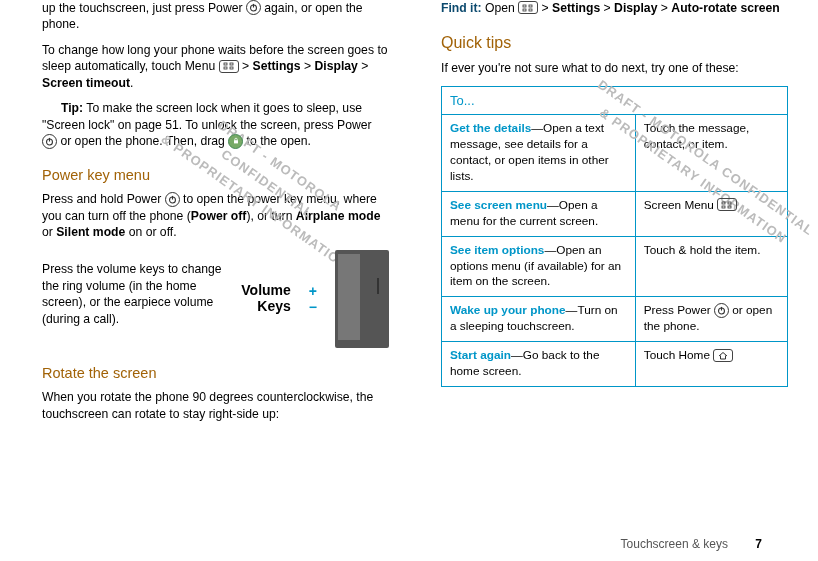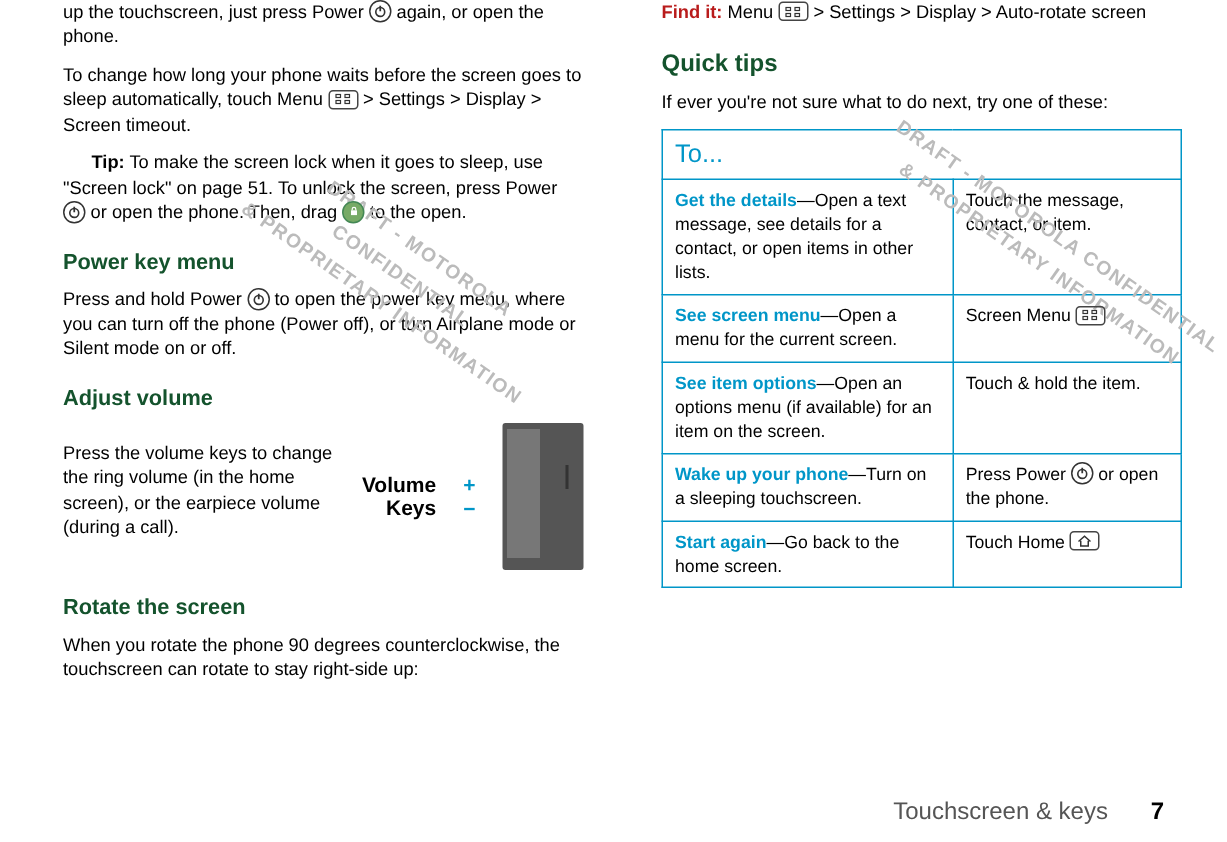--- a/index.html
+++ b/index.html
@@ -1,43 +1,43 @@
 <!DOCTYPE html>
 <html><head>
 <meta charset="utf-8">
 <style>
   * { box-sizing: border-box; margin: 0; padding: 0; }
   html, body { width: 818px; height: 561px; font-family: Arial, Helvetica, sans-serif; background: #fff; color: #000; }
   body { position: relative; padding: 0 30px 0 42px; }
   .columns { display: flex; gap: 52px; padding-top: 0; }
   .col { width: 348px; font-size: 12.2px; line-height: 1.35; }
   .col p { margin-bottom: 9px; }
-  .bold { font-weight: normal; }
+  .bold { font-weight: bold; }
   .tip-label { color: #000; font-weight: bold; margin-left: 19px; }
-  .find-label { color: #b91c1c; font-weight: bold; }
-  .sec-head { color: #14532d; font-size: 14.5px; margin: 16px 0 6px 0; font-weight: bold; }
+  .find-label { color: #0c4a6e; font-weight: bold; }
+  .sec-head { color: #a16207; font-size: 14.5px; margin: 16px 0 6px 0; font-weight: normal; }
   .icon-box { display: inline-flex; align-items: center; justify-content: center; border: 1px solid #444; border-radius: 3px; width: 18px; height: 12px; font-size: 8px; vertical-align: middle; position: relative; top:-1px; }
   .icon-box.wide { width: 20px; height: 13px; }
   .icon-circ { display:inline-flex; align-items:center; justify-content:center; width:15px; height:15px; border:1.2px solid #333; border-radius:50%; vertical-align:middle; position:relative; top:-1px; }
   .phone-block { display:flex; align-items:center; gap:18px; margin: 2px 0 10px 0; }
   .phone-block .txtwrap { flex: 1; }
   .phone-block .labelwrap { text-align:right; font-size:14px; font-weight:bold; line-height:1.1; }
   .phone-block .vol { display:flex; flex-direction:column; align-items:center; gap:2px; }
   .phone-block .sign { color:#0096c8; font-weight:bold; font-size:14px; line-height:1; }
   .phone-img { width:54px; height:98px; background:#555; position:relative; border-radius:2px; }
   .phone-img::before { content:""; position:absolute; left:3px; top:4px; width:22px; height:86px; background:#777; }
   .phone-img::after { content:""; position:absolute; right:10px; top:28px; width:2px; height:16px; background:#333; }
 
   table.tips { width: 100%; border-collapse: collapse; border:1.5px solid #0096c8; font-size:11.8px; }
   table.tips td, table.tips th { border:1px solid #0096c8; padding: 6px 8px; vertical-align: top; text-align:left; }
-  table.tips th { color:#0096c8; font-weight: normal; font-size:17px; padding:5px 8px; }
+  table.tips th { color:#0096c8; font-weight: normal; font-size:13px; padding:5px 8px; }
   table.tips td:first-child { width:56%; }
   .tip-key { color:#0096c8; font-weight:bold; }
 
-  .footer { position:absolute; bottom:10px; right:42px; font-size:16px; color:#555; }
+  .footer { position:absolute; bottom:10px; right:56px; font-size:12px; color:#555; }
   .footer .pg { font-weight:bold; color:#000; margin-left:24px; }
 
   .watermark { position:absolute; color:#bbb; font-family: Arial; font-weight:bold; letter-spacing:1px; pointer-events:none; }
   .wm1 { left:70px; top:130px; width:260px; height:300px; font-size:13px; transform:rotate(35deg); line-height:1.7; text-align:center;}
   .wm2 { left:470px; top:120px; width:300px; height:320px; font-size:13px; transform:rotate(35deg); line-height:1.7; text-align:center;}
 </style>
 </head>
 <body>
 
 <div class="watermark wm1">
@@ -97,21 +97,20 @@
       <span>Press and hold Power </span>
       <span class="icon-circ">
           <svg width="9" height="9" viewBox="0 0 10 10">
             <circle cx="5" cy="5.5" r="3.3" fill="none" stroke="#333" stroke-width="1.2"></circle>
             <line x1="5" y1="1" x2="5" y2="5" stroke="#333" stroke-width="1.3"></line>
           </svg>
         </span>
       <span> to open the power key menu, where you can turn off the phone (</span><span class="bold">Power off</span><span>), or turn </span><span class="bold">Airplane mode</span><span> or </span><span class="bold">Silent mode</span><span> on or off.</span>
     </p>
 
-    <div class="sec-head">Adjust volume</div>
     <div class="phone-block">
       <div class="txtwrap">
           <p>Press the volume keys to change the ring volume (in the home screen), or the earpiece volume (during a call).</p>
         </div>
       <div class="labelwrap">
         <div>Volume</div>
         <div>Keys</div>
       </div>
       <div class="vol">
         <div class="sign">+</div>
@@ -119,21 +118,21 @@
       </div>
       <div class="phone-img"></div>
     </div>
 
     <div class="sec-head">Rotate the screen</div>
     <p>When you rotate the phone 90 degrees counterclockwise, the touchscreen can rotate to stay right-side up:</p>
   </div>
 
   <div class="col">
     <p>
-      <span class="find-label">Find it:</span><span> Menu </span>
+      <span class="find-label">Find it:</span><span> Open </span>
       <span class="icon-box wide">
           <svg width="12" height="8" viewBox="0 0 12 8">
             <rect x="1" y="1" width="3" height="2" fill="none" stroke="#333" stroke-width="0.8"></rect>
             <rect x="7" y="1" width="3" height="2" fill="none" stroke="#333" stroke-width="0.8"></rect>
             <rect x="1" y="5" width="3" height="2" fill="none" stroke="#333" stroke-width="0.8"></rect>
             <rect x="7" y="5" width="3" height="2" fill="none" stroke="#333" stroke-width="0.8"></rect>
           </svg>
         </span>
       <span> &gt; </span><span class="bold">Settings</span><span> &gt; </span><span class="bold">Display</span><span> &gt; </span><span class="bold">Auto-rotate screen</span>
     </p>

